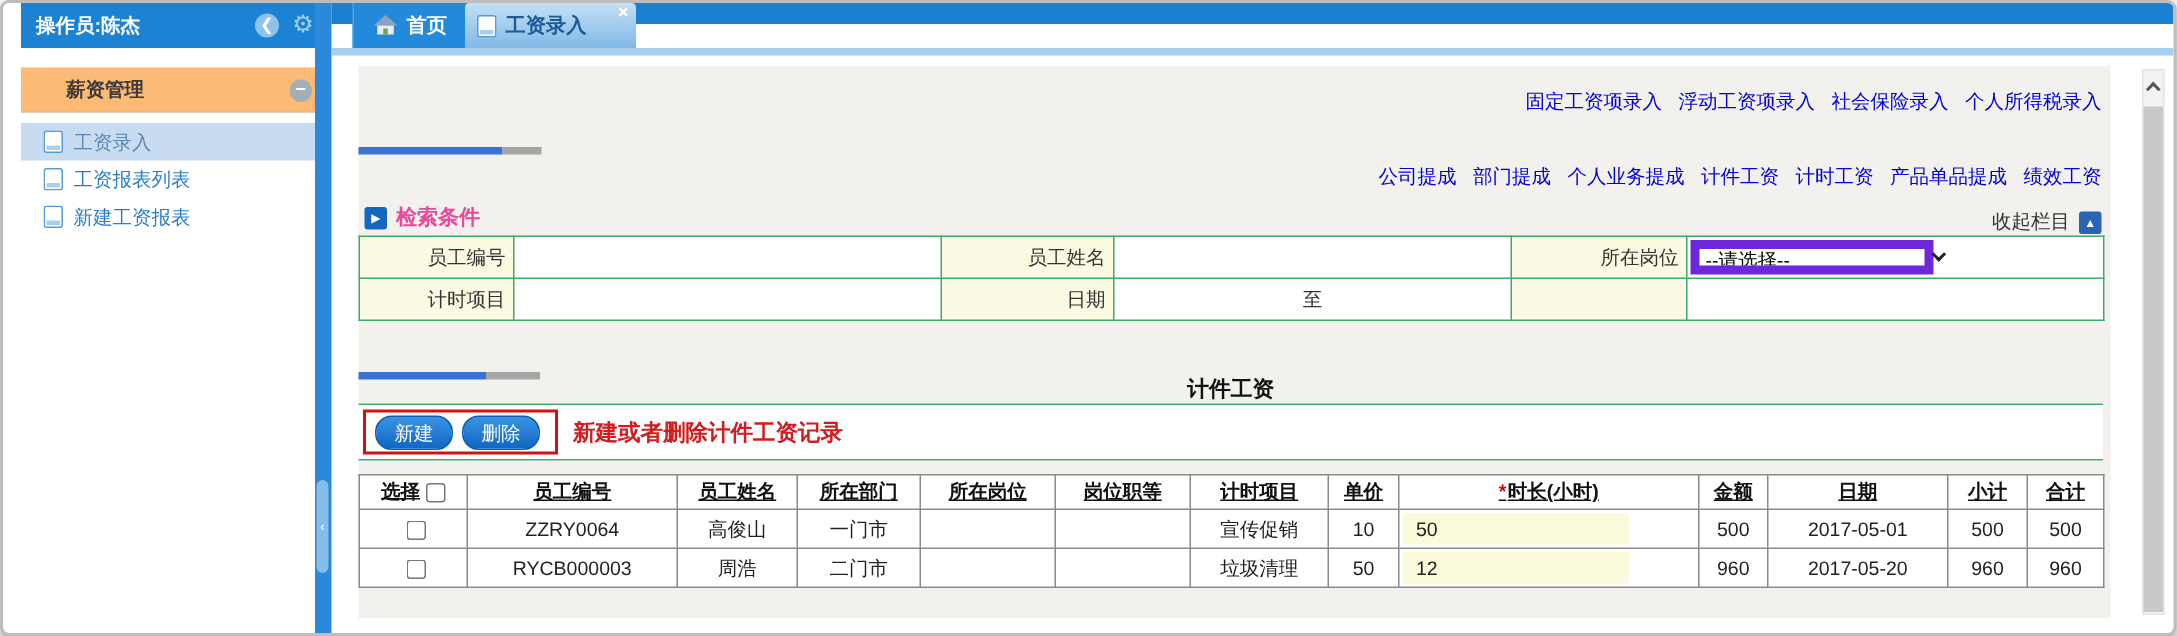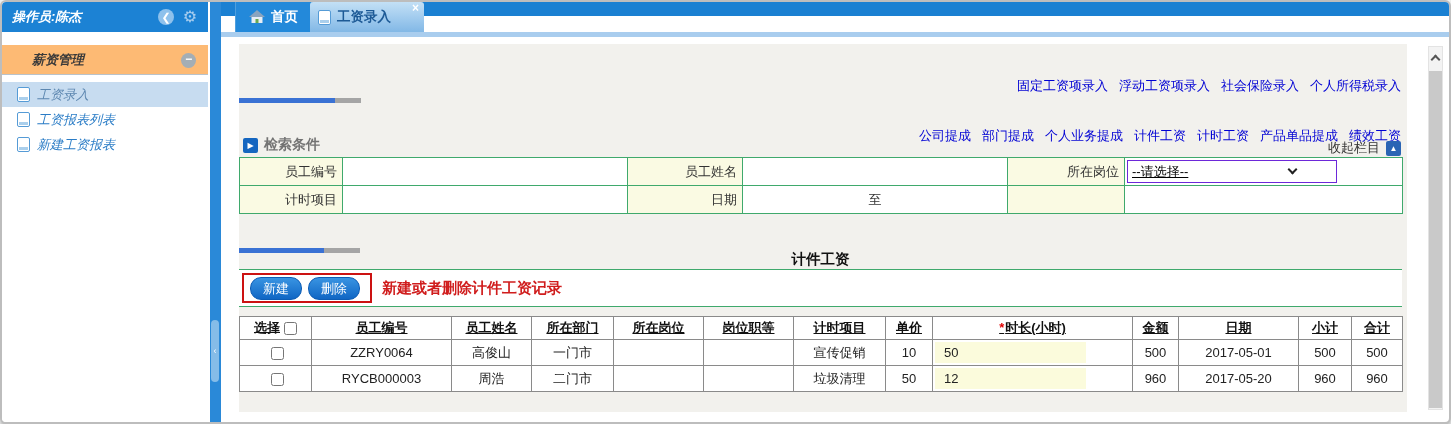--- a/index.html
+++ b/index.html
@@ -2,21 +2,21 @@
 <html><head>
 <meta charset="utf-8">
 <style>
   * { margin:0; padding:0; box-sizing:border-box; }
   html,body { width:1451px; height:424px; background:#f1f2f2; font-family:"Liberation Sans","DejaVu Sans",sans-serif; }
   .window { position:absolute; left:0; top:0; width:1451px; height:424px; background:#fff;
             border:2px solid #bdbdbd; border-radius:6px; box-shadow:0 3px 4px rgba(0,0,0,.25); overflow:hidden; }
   .page { position:absolute; inset:0; }
 
   
-  .sidebar { position:absolute; left:0; top:0; width:206px; height:100%; background:#fff;font-style:italic; }
+  .sidebar { position:absolute; left:12px; top:0; width:206px; height:100%; background:#fff; }
   .sb-header { height:30px; background:#1c82d4; color:#fff; font-weight:bold; font-size:13px;
                line-height:30px; padding-left:10px; position:relative; }
   .sb-hicon { position:absolute; top:7px; width:16px; height:16px; border-radius:50%;
               display:flex; align-items:center; justify-content:center; font-size:11px; }
   .ico-back { right:34px; background:#8ec1ec; color:#fff; font-weight:bold; }
   .ico-gear { right:10px; background:transparent; color:#a7cdef; font-size:16px; line-height:16px; }
   .sb-section { margin-top:13px; height:30px; background:#fdba74; border-bottom:1px solid #b9c2ca;
                 line-height:30px; padding-left:30px; font-weight:bold; font-size:13px; color:#3a3a3a; position:relative; }
   .ico-minus { position:absolute; right:12px; top:8px; width:15px; height:15px; border-radius:50%;
                background:#a4aeb5; color:#fff; font-size:12px; line-height:13px; text-align:center; }
@@ -36,47 +36,47 @@
   .tab { position:absolute; top:0; height:30px; display:flex; align-items:center; gap:6px; cursor:pointer; }
   .tab-home { left:14px; padding:0 13px; background:#2389da; border-left:1px solid #4f9fde; border-right:1px solid #4f9fde;
               color:#fff; font-weight:bold; font-size:13.5px; }
   .tab-current { left:89px; width:114px; padding:0 8px; background:linear-gradient(180deg,#c3e0f6,#82b8e6);
                  border-radius:3px 3px 0 0; color:#1d5a96; font-weight:bold; font-size:13.5px; }
   .tab-close { position:absolute; top:0px; right:5px; color:#fff; font-size:12px; font-weight:bold; line-height:12px; cursor:pointer; }
 
   
   .panel { position:absolute; left:237px; top:42px; width:1168px; height:368px; background:#f2f1ed; }
 
-  .links { position:absolute; display:flex; gap:11px; font-size:13px;margin-top:18px; }
+  .links { position:absolute; display:flex; gap:11px; font-size:13px; }
   .links a { color:#0000d4; text-decoration:none; cursor:pointer; }
   .links1 { top:57px; right:48px; }
   .links2 { top:107px; right:48px; }
 
   .pbar { position:absolute; height:5px; display:flex; }
   .pbar1 { left:237px; top:96px; }
   .pbar2 { left:237px; top:246px; }
   .pbar .b { background:#3a72d4; height:5px; }
   .pbar .g { background:#a5a5a5; height:5px; }
 
   .sec-title { position:absolute; left:241px; top:134px; display:flex; align-items:center; gap:6px; }
   .sq-icon { width:15px; height:15px; border-radius:2px; background:#1566c0; color:#fff; font-size:8px;
              display:flex; align-items:center; justify-content:center; }
-  .sec-title span.txt { font-weight:bold; font-size:14px; color:#737373; }
+  .sec-title span.txt { font-weight:bold; font-size:14px; color:#ec4899; }
   .collapse { position:absolute; right:48px; top:137px; display:flex; align-items:center; gap:6px;
               font-size:13px; color:#333; cursor:pointer; }
   .collapse .sq-icon { background:#2a64b4; }
 
   
   table.form { position:absolute; left:237px; top:155px; width:1163px; border-collapse:collapse; table-layout:fixed; }
   table.form td { border:1px solid #3fa96c; height:28px; font-size:13px; color:#333; background:#fff; }
   table.form td.lbl { background:#fafae3; text-align:right; padding-right:5px; }
   table.form td.ctr { text-align:center; }
   .select-wrap { position:relative; display:inline-block; width:178px; margin-left:2px; vertical-align:middle; }
-  .select-wrap select { width:210px; height:23px; border:1px solid #6d28d9; background:#fff; font-size:13px;
-                        padding-left:4px; appearance:none; -webkit-appearance:none; border-radius:0;text-decoration:underline; }
+  .select-wrap select { width:162px; height:23px; border:6px solid #6d28d9; background:#fff; font-size:13px;
+                        padding-left:4px; appearance:none; -webkit-appearance:none; border-radius:0; }
   .chev { position:absolute; right:9px; top:6px; width:7px; height:7px; border-right:2px solid #222;
           border-bottom:2px solid #222; transform:rotate(45deg); pointer-events:none; }
   .search-row { position:absolute; left:237px; top:212px; width:1163px; height:28px; background:#fff;
                 border:1px solid #3fa96c; border-top:none; }
   .btn { border:1px solid #0d5cb4; border-radius:11px; background:linear-gradient(180deg,#3994e2,#1066c4);
          color:#fff; font-size:13px; display:flex; align-items:center; justify-content:center; cursor:pointer;
          font-family:"Liberation Sans","DejaVu Sans",sans-serif; }
   .btn-search { position:absolute; left:557px; top:3px; width:50px; height:22px; }
   .red-note { position:absolute; font-weight:bold; font-size:15px; color:#d01d1d; white-space:nowrap; }
   .note-search { left:622px; top:5px; }

